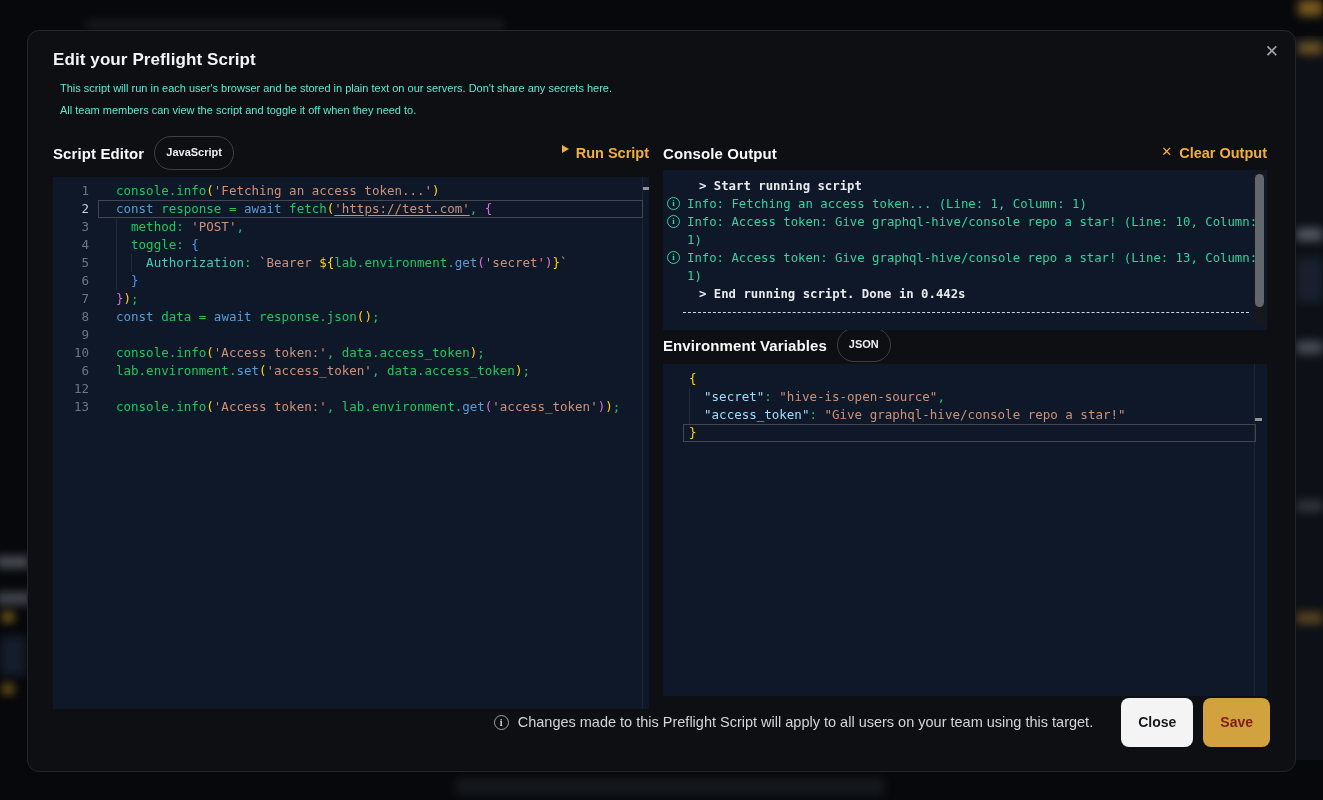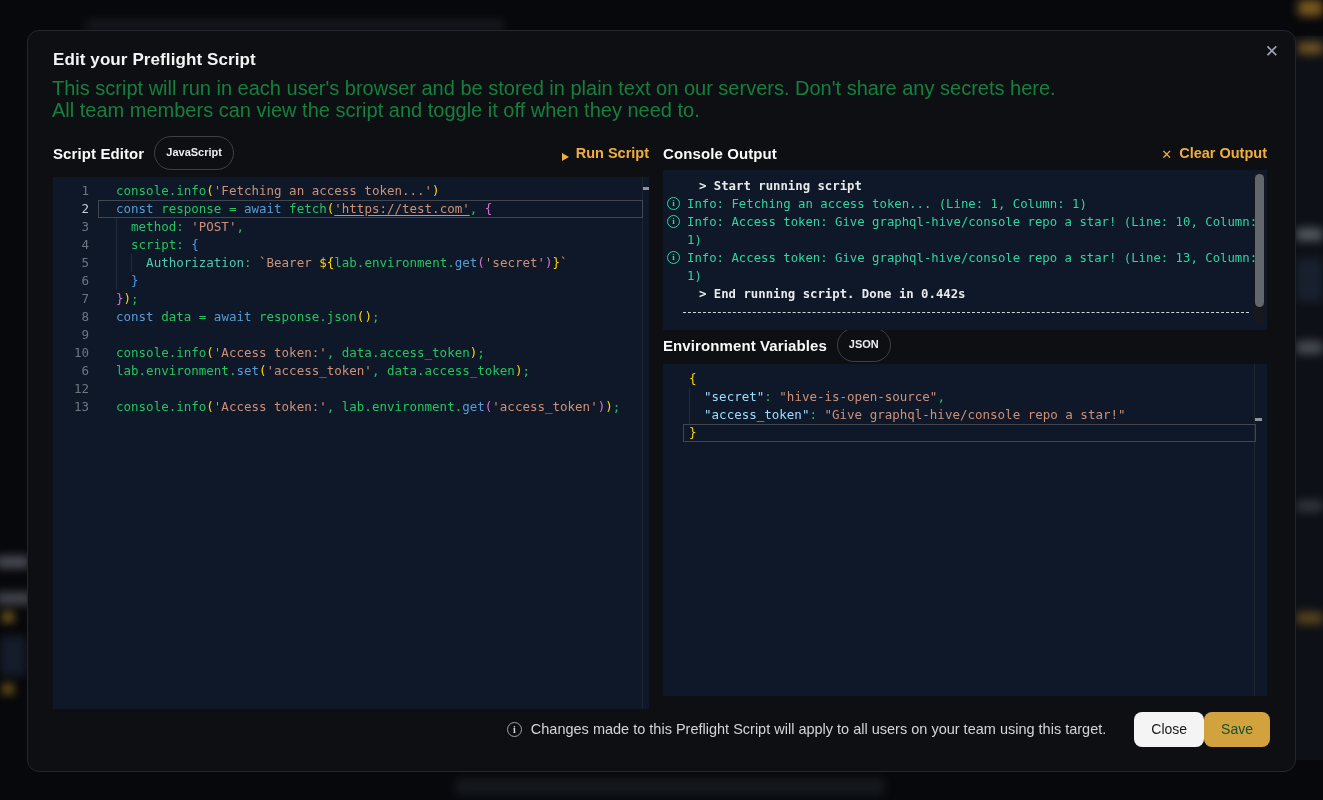--- a/index.html
+++ b/index.html
@@ -13,31 +13,31 @@
 
   
   .bg-blur{position:absolute;pointer-events:none;filter:blur(5px);border-radius:4px}
 
   
   .modal{position:absolute;left:27px;top:30px;width:1269px;height:742px;
     background:#0e0f13;border:1px solid #26272d;border-radius:12px;}
   .modal-close{position:absolute;top:12px;right:16px;color:#9ca3af;font-size:17px;
     line-height:1;cursor:pointer;background:none;border:none;font-family:"Liberation Sans",sans-serif}
   .modal-title{position:absolute;left:25px;top:19px;font-size:17px;font-weight:700;color:#f4f4f5;letter-spacing:.1px}
-  .modal-desc{position:absolute;left:24px;top:46px;font-size:20px;color:#15803d;line-height:22px}
+  .modal-desc{position:absolute;left:32px;top:46px;font-size:11px;color:#5eead4;line-height:22px}
 
   .col{position:absolute;top:107px}
   .col-left{left:25px;width:596px}
   .col-right{left:635px;width:604px}
 
   .panel-header{height:30px;display:flex;align-items:center}
   .panel-title{font-size:15px;font-weight:700;color:#fafafa;letter-spacing:.1px}
   .badge{margin-left:10px;border:1px solid #3f4046;border-radius:999px;padding:9px 11px;
     font-size:11px;font-weight:700;color:#ededef;line-height:1.2}
-  .link-btn{margin-left:auto;display:inline-flex;align-items:flex-end;gap:7px;color:var(--accent);
+  .link-btn{margin-left:auto;display:inline-flex;align-items:flex-start;gap:7px;color:var(--accent);
     font-size:14.5px;font-weight:600;background:none;border:none;cursor:pointer;font-family:"Liberation Sans",sans-serif}
   .play-icon{width:0;height:0;border-left:7px solid var(--accent);
     border-top:4.5px solid transparent;border-bottom:4.5px solid transparent;display:inline-block}
   .x-icon{font-size:13px;font-weight:400;line-height:1}
 
   
   .editor{position:relative;background:#0f1828;font-family:"DejaVu Sans Mono","Liberation Mono",monospace;
     font-size:12.5px;line-height:18px;color:#d4d4d4;overflow:hidden}
   .js-editor{margin-top:9px;height:532px;padding-top:5px}
   .env-editor{height:332px;padding-top:6px}
@@ -81,24 +81,24 @@
 
   .env-header{}
   .env-editor{margin-top:4px}
 
   
   .modal-footer{position:absolute;right:25px;bottom:24px;display:flex;align-items:center}
   .notice{display:flex;align-items:center;gap:9px;color:#d4d4d8;font-size:14.5px}
   .info-circle{width:15px;height:15px;border:1.3px solid #a1a1aa;border-radius:50%;color:#d4d4d8;
     font-size:10px;display:inline-flex;align-items:center;justify-content:center;
     font-family:"Liberation Serif",serif;font-weight:700;flex:none}
-  .btn{border:none;border-radius:8px;font-size:14px;font-weight:400;padding:9px 17px;cursor:pointer;
+  .btn{border:none;border-radius:8px;font-size:14px;font-weight:700;padding:16px 17px;cursor:pointer;
     font-family:"Liberation Sans",sans-serif;line-height:1.25}
   .btn-close{margin-left:28px;background:#f4f4f5;color:#18181b}
-  .btn-save{background:var(--save-bg);color:#14532d}
+  .btn-save{margin-left:10px;background:var(--save-bg);color:#7f1d1d}
 </style>
 </head>
 <body>
 
 <div class="stage">
 
   <div class="bg-blur" style="left:85px;top:20px;width:420px;height:10px;background:rgba(180,190,210,.10)"></div>
   <div class="bg-blur" style="left:-4px;top:556px;width:34px;height:12px;background:rgba(200,210,225,.35)"></div>
   <div class="bg-blur" style="left:-4px;top:592px;width:36px;height:13px;background:rgba(200,210,225,.30)"></div>
   <div class="bg-blur" style="left:2px;top:612px;width:12px;height:10px;background:rgba(222,170,40,.6)"></div>
@@ -132,21 +132,21 @@
           <span class="play-icon"></span>
           <span>Run Script</span>
         </button>
       </div>
       <div class="editor js-editor" id="js-editor">
         <div class="vruler"></div>
         <div class="ruler-dash" style="left:590px;top:10px"></div>
       <div class="code-line"><span class="gutter">1</span><span class="code"><span class="tk-fg">console.info</span><span class="tk-b1">(</span><span class="tk-str">'Fetching an access token...'</span><span class="tk-b1">)</span></span></div>
           <div class="code-line current"><span class="gutter">2</span><span class="code"><span class="tk-kw">const</span><span class="tk-fg"> response = </span><span class="tk-kw">await</span><span class="tk-fg"> fetch</span><span class="tk-b1">(</span><span class="tk-lnk">'https://test.com'</span><span class="tk-fg">, </span><span class="tk-b2">{</span></span></div>
           <div class="code-line"><span class="gutter">3</span><i class="guide" style="left: 63px;"></i><span class="code"><span class="tk-fg">  method: </span><span class="tk-str">'POST'</span><span class="tk-fg">,</span></span></div>
-          <div class="code-line"><span class="gutter">4</span><i class="guide" style="left: 63px;"></i><span class="code"><span class="tk-fg">  script: </span><span class="tk-b3">{</span></span></div>
+          <div class="code-line"><span class="gutter">4</span><i class="guide" style="left: 63px;"></i><span class="code"><span class="tk-fg">  toggle: </span><span class="tk-b3">{</span></span></div>
           <div class="code-line"><span class="gutter">5</span><i class="guide" style="left: 63px;"></i><i class="guide" style="left: 78px;"></i><span class="code"><span class="tk-fg">    </span><span class="tk-typ">Authorization</span><span class="tk-fg">: </span><span class="tk-str">`Bearer </span><span class="tk-b1">${</span><span class="tk-fg">lab.environment.</span><span class="tk-kw">get</span><span class="tk-b2">(</span><span class="tk-str">'secret'</span><span class="tk-b2">)</span><span class="tk-b1">}</span><span class="tk-str">`</span></span></div>
           <div class="code-line"><span class="gutter">6</span><i class="guide" style="left: 63px;"></i><span class="code"><span class="tk-fg">  </span><span class="tk-b3">}</span></span></div>
           <div class="code-line"><span class="gutter">7</span><span class="code"><span class="tk-b2">}</span><span class="tk-b1">)</span><span class="tk-fg">;</span></span></div>
           <div class="code-line"><span class="gutter">8</span><span class="code"><span class="tk-kw">const</span><span class="tk-fg"> data = </span><span class="tk-kw">await</span><span class="tk-fg"> response.json</span><span class="tk-b1">()</span><span class="tk-fg">;</span></span></div>
           <div class="code-line"><span class="gutter">9</span><span class="code"></span></div>
           <div class="code-line"><span class="gutter">10</span><span class="code"><span class="tk-fg">console.info</span><span class="tk-b1">(</span><span class="tk-str">'Access token:'</span><span class="tk-fg">, data.access_token</span><span class="tk-b1">)</span><span class="tk-fg">;</span></span></div>
           <div class="code-line"><span class="gutter">6</span><span class="code"><span class="tk-fg">lab.environment.</span><span class="tk-kw">set</span><span class="tk-b1">(</span><span class="tk-str">'access_token'</span><span class="tk-fg">, data.access_token</span><span class="tk-b1">)</span><span class="tk-fg">;</span></span></div>
           <div class="code-line"><span class="gutter">12</span><span class="code"></span></div>
           <div class="code-line"><span class="gutter">13</span><span class="code"><span class="tk-fg">console.info</span><span class="tk-b1">(</span><span class="tk-str">'Access token:'</span><span class="tk-fg">, lab.environment.</span><span class="tk-kw">get</span><span class="tk-b2">(</span><span class="tk-str">'access_token'</span><span class="tk-b2">)</span><span class="tk-b1">)</span><span class="tk-fg">;</span></span></div>
         </div>

